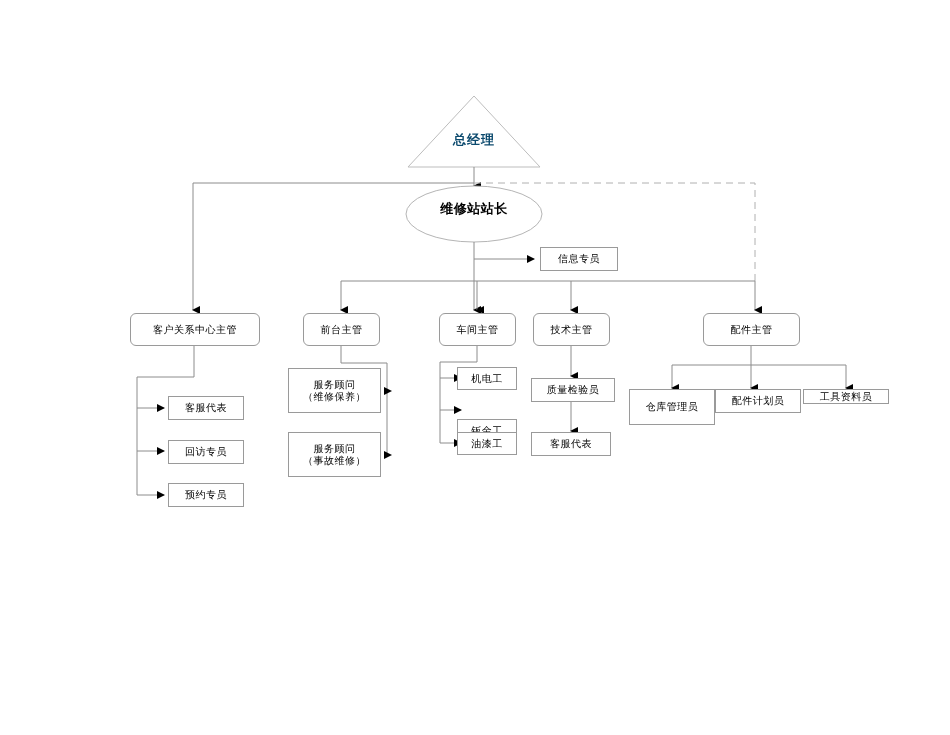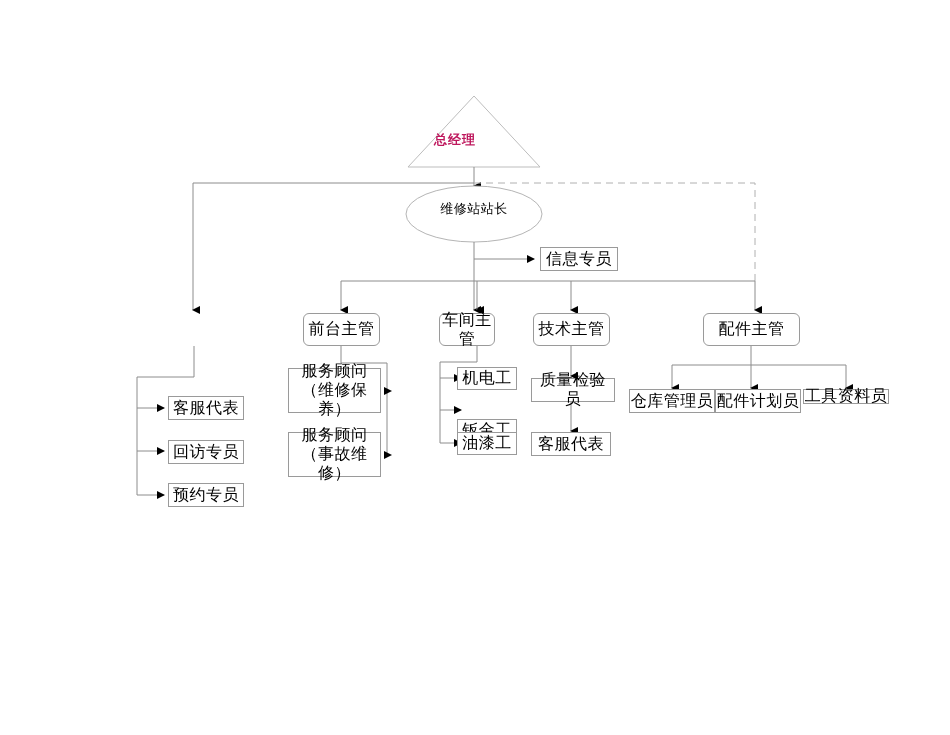--- a/index.html
+++ b/index.html
@@ -34,32 +34,32 @@
     justify-content: center;
     text-align: center;
     background: #ffffff;
     color: #000000;
     line-height: 1.18;
     white-space: pre-line;
     letter-spacing: 0.5px;
   }
   .box {
     border: 1px solid #9a9a9a;
-    font-size: 16px;
+    font-size: 10px;
   }
   .box.rounded {
     border-radius: 6px;
   }
   .apex-label {
     position: absolute;
-    color: #be185d;
+    color: #0c4a6e;
     font-size: 13px;
     font-weight: bold;
     letter-spacing: 1px;
-    text-align: left;
+    text-align: center;
   }
   .ellipse-label {
     position: absolute;
     font-size: 13px;
     text-align: center;
     letter-spacing: 0.5px;
   }
 </style>
 </head>
 <body>
@@ -118,28 +118,29 @@
     <line x1="571" y1="402" x2="571" y2="431" stroke="#8c8c8c" stroke-width="1" marker-end="url(#arrow-down)"></line>
 
     <path d="M751,346 L751,365 L672,365 M751,365 L846,365" fill="none" stroke="#8c8c8c" stroke-width="1"></path>
     <line x1="672" y1="365" x2="672" y2="388" stroke="#8c8c8c" stroke-width="1" marker-end="url(#arrow-down)"></line>
     <line x1="751" y1="365" x2="751" y2="388" stroke="#8c8c8c" stroke-width="1" marker-end="url(#arrow-down)"></line>
     <line x1="846" y1="365" x2="846" y2="388" stroke="#8c8c8c" stroke-width="1" marker-end="url(#arrow-down)"></line>
   </svg>
 
   <div class="apex-label" style="left:434px; top:131px; width:80px;">总经理</div>
 
-  <div class="ellipse-label" style="left:414px; top:200px; width:120px;">维修站站长</div>
+  <div class="ellipse-label" style="left:414px; top:200px; width:120px;font-weight:bold;">维修站站长</div>
 
   <div class="node box" style="left:540px; top:247px; width:78px; height:24px;">信息专员</div>
 
+  <div class="node box rounded" style="left:130px; top:313px; width:130px; height:33px;">客户关系中心主管</div>
 
   <div class="node box rounded" style="left:303px; top:313px; width:77px; height:33px;">前台主管</div>
 
-  <div class="node box rounded" style="left:439px; top:313px; width:56px; height:33px;">车间主管</div>
+  <div class="node box rounded" style="left:439px; top:313px; width:77px; height:33px;">车间主管</div>
 
   <div class="node box rounded" style="left:533px; top:313px; width:77px; height:33px;">技术主管</div>
 
   <div class="node box rounded" style="left:703px; top:313px; width:97px; height:33px;">配件主管</div>
 
   <div class="node box" style="left:168px; top:396px; width:76px; height:24px;">客服代表</div>
   <div class="node box" style="left:168px; top:440px; width:76px; height:24px;text-align:right;">回访专员</div>
   <div class="node box" style="left:168px; top:483px; width:76px; height:24px;">预约专员</div>
 
   <div class="node box" style="left:288px; top:368px; width:93px; height:45px;">服务顾问
@@ -147,17 +148,17 @@
   <div class="node box" style="left:288px; top:432px; width:93px; height:45px;">服务顾问
 （事故维修）</div>
 
   <div class="node box" style="left:457px; top:367px; width:60px; height:23px;">机电工</div>
   <div class="node box" style="left:457px; top:399px; width:60px; height:23px;margin-top:20px;">钣金工</div>
   <div class="node box" style="left:457px; top:432px; width:60px; height:23px;">油漆工</div>
 
   <div class="node box" style="left:531px; top:378px; width:84px; height:24px;">质量检验员</div>
   <div class="node box" style="left:531px; top:432px; width:80px; height:24px;">客服代表</div>
 
-  <div class="node box" style="left:629px; top:389px; width:86px; height:24px;">仓库管理员</div>
+  <div class="node box" style="left:629px; top:389px; width:86px; height:36px;">仓库管理员</div>
   <div class="node box" style="left:715px; top:389px; width:86px; height:24px;">配件计划员</div>
   <div class="node box" style="left:803px; top:389px; width:86px; height:15px;">工具资料员</div>
 
 </div>
 
 </body></html>

